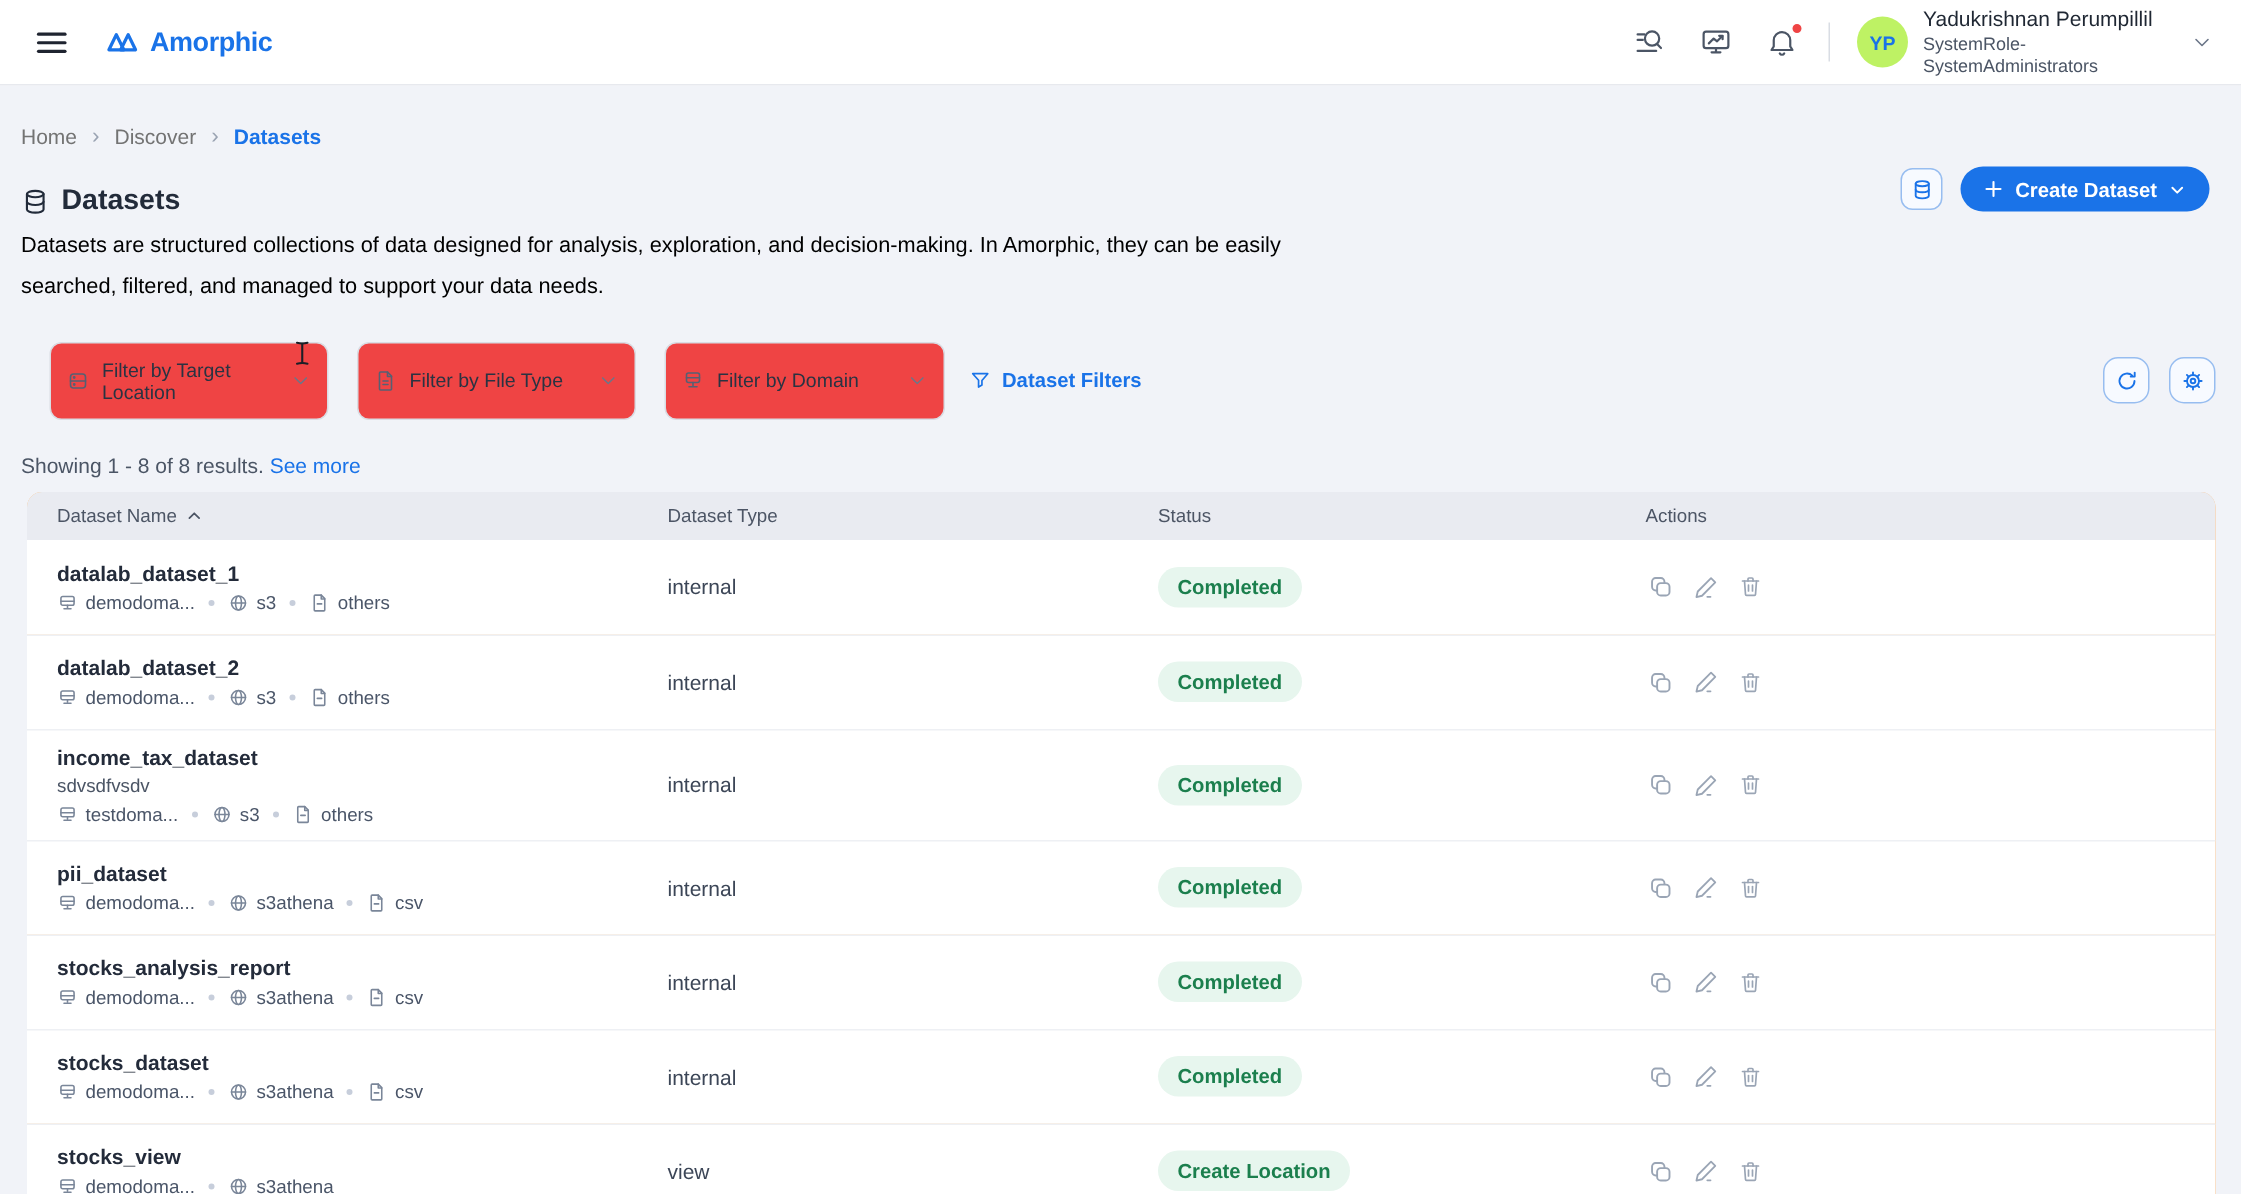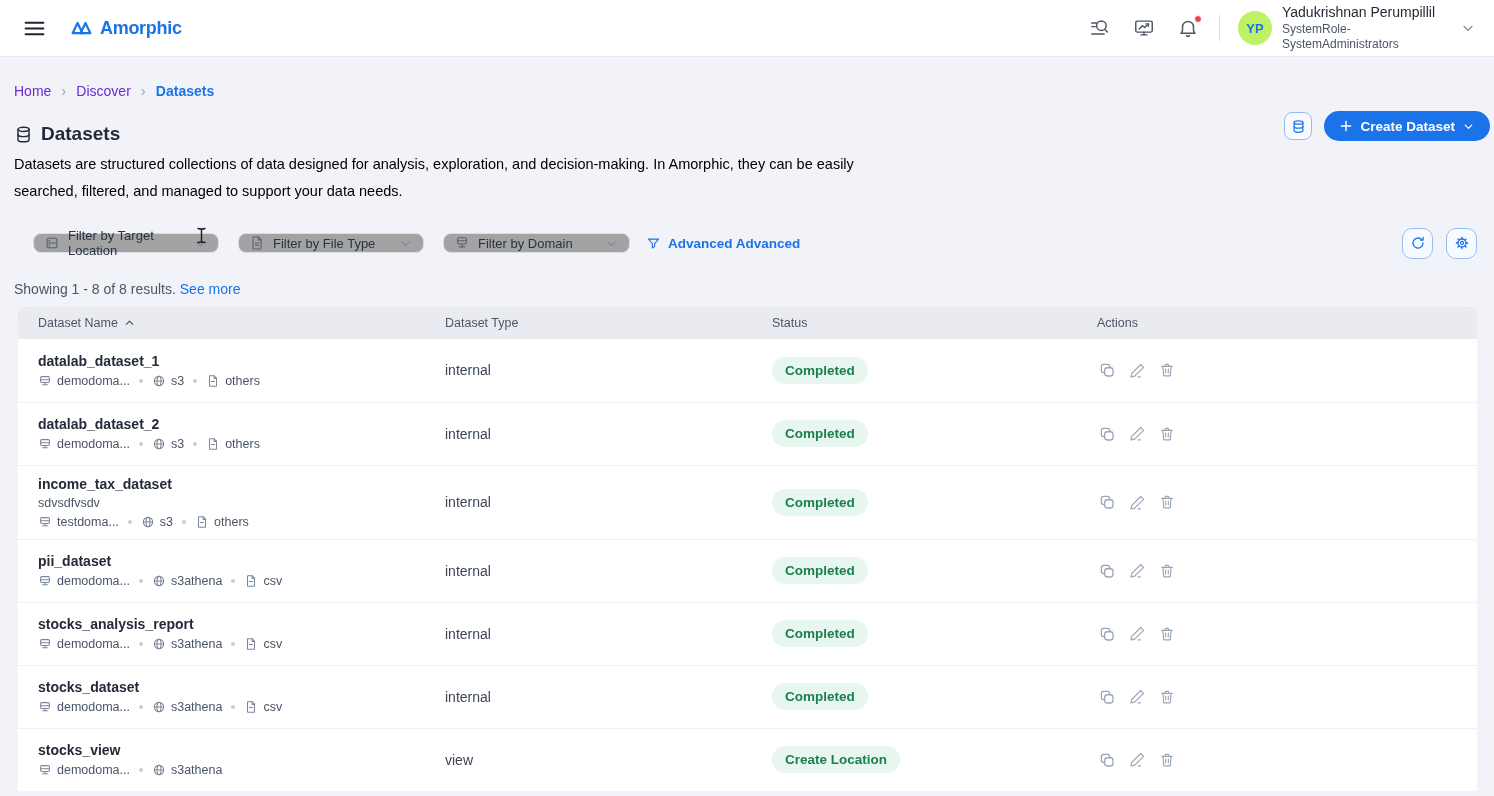--- a/index.html
+++ b/index.html
@@ -25,44 +25,44 @@
   .user-menu { display:flex; align-items:center; gap:10px; cursor:pointer; }
   .avatar { width:34px; height:34px; border-radius:50%; background:#bef264; color:#1a73e8;
     font-size:13px; font-weight:700; display:flex; align-items:center; justify-content:center; }
   .user-text { width:168px; }
   .user-name { font-size:14px; color:#1f2733; }
   .user-role { font-size:12px; color:#4b5565; line-height:1.25; word-break:break-word; width:150px; margin-top:2px; }
   .user-chevron { color:#6b7688; }
 
   
   .breadcrumb { display:flex; align-items:center; gap:10px; padding:25px 0 0 14px; font-size:14px; }
-  .crumb-link { color:#6d28d9; cursor:pointer; }
+  .crumb-link { color:#737373; cursor:pointer; }
   .crumb-sep { color:#9aa3b2; font-size:15px; }
   .crumb-current { color:#1a73e8; font-weight:700; }
 
   
   .page-header { position:relative; padding:24px 17px 0 14px; }
   .title-row { display:flex; align-items:center; gap:8px; color:#222b3a; }
   .page-title { font-size:19px; font-weight:700; }
   .page-desc { font-size:14.5px; color:#000000; line-height:1.85; margin-top:6px; max-width:850px; }
-  .header-actions { position:absolute; right:4px; top:12px; display:flex; align-items:center; gap:12px; }
+  .header-actions { position:absolute; right:21px; top:12px; display:flex; align-items:center; gap:12px; }
   .icon-btn-outline { width:28px; height:28px; border-radius:8px; border:1px solid #97bdf0;
     background:#f7faff; color:#1a73e8; display:flex; align-items:center; justify-content:center; cursor:pointer; }
   .create-btn { height:30px; border:none; border-radius:16px; background:#1a73e8; color:#fff;
     font-family:"Liberation Sans",sans-serif; font-size:13.5px; font-weight:600; padding:0 15px;
     display:flex; align-items:center; gap:7px; cursor:pointer; }
 
   
   .filter-row { display:flex; align-items:center; padding:23px 17px 0 14px; }
   .search-box { width:318px; height:36px; background:#fff; border:1px solid #d9dde4; border-radius:8px;
     display:flex; align-items:center; padding:0 10px; gap:7px; color:#8a94a5; }
   .search-box input { border:none; outline:none; flex:1; font-family:"Liberation Sans",sans-serif;
     font-size:13.5px; color:#2a3342; background:transparent; }
   .search-box input::placeholder { color:#99a2b2; }
-  .dropdown { height:20px; background:#a3a3a3; border:1px solid #d9dde4; border-radius:8px;
+  .dropdown { height:52px; background:#ef4444; border:1px solid #d9dde4; border-radius:8px;
     display:flex; align-items:center; padding:0 10px; gap:8px; margin-left:19px; cursor:pointer;
     font-size:13px; color:#2a3342; }
   .dd-target { width:186px; } .dd-file { width:186px; } .dd-domain { width:187px; }
   .dropdown .dd-label { flex:1; }
   .dropdown .dd-icon { color:#566073; }
   .dropdown .dd-chev { color:#6b7688; }
   .adv-filters { display:flex; align-items:center; gap:7px; margin-left:16px; color:#1a73e8;
     font-size:13.5px; font-weight:600; background:none; border:none; cursor:pointer;
     font-family:"Liberation Sans",sans-serif; }
   .filter-right { margin-left:auto; display:flex; gap:13px; }
@@ -265,21 +265,21 @@
     <span class="dd-chev">
       <svg width="15" height="15" viewBox="0 0 24 24">
         <polyline class="stroke" points="6,9.5 12,15.5 18,9.5"></polyline>
       </svg>
     </span>
   </div>
   <button class="adv-filters">
     <svg width="15" height="15" viewBox="0 0 24 24">
       <path class="stroke" style="stroke-width:1.8" d="M4 5h16l-6.2 7.2V17l-3.6 2.2v-7.2z"></path>
     </svg>
-    <span>Advanced Advanced</span>
+    <span>Dataset Filters</span>
   </button>
   <div class="filter-right">
     <button class="round-icon-btn">
       <svg width="16" height="16" viewBox="0 0 24 24">
         <g class="stroke" style="stroke-width:1.9">
             <path d="M19.5 12a7.5 7.5 0 1 1-2.2-5.3"></path>
             <polyline points="19.7,3.6 19.7,7.6 15.7,7.6"></polyline>
           </g>
       </svg>
     </button>

